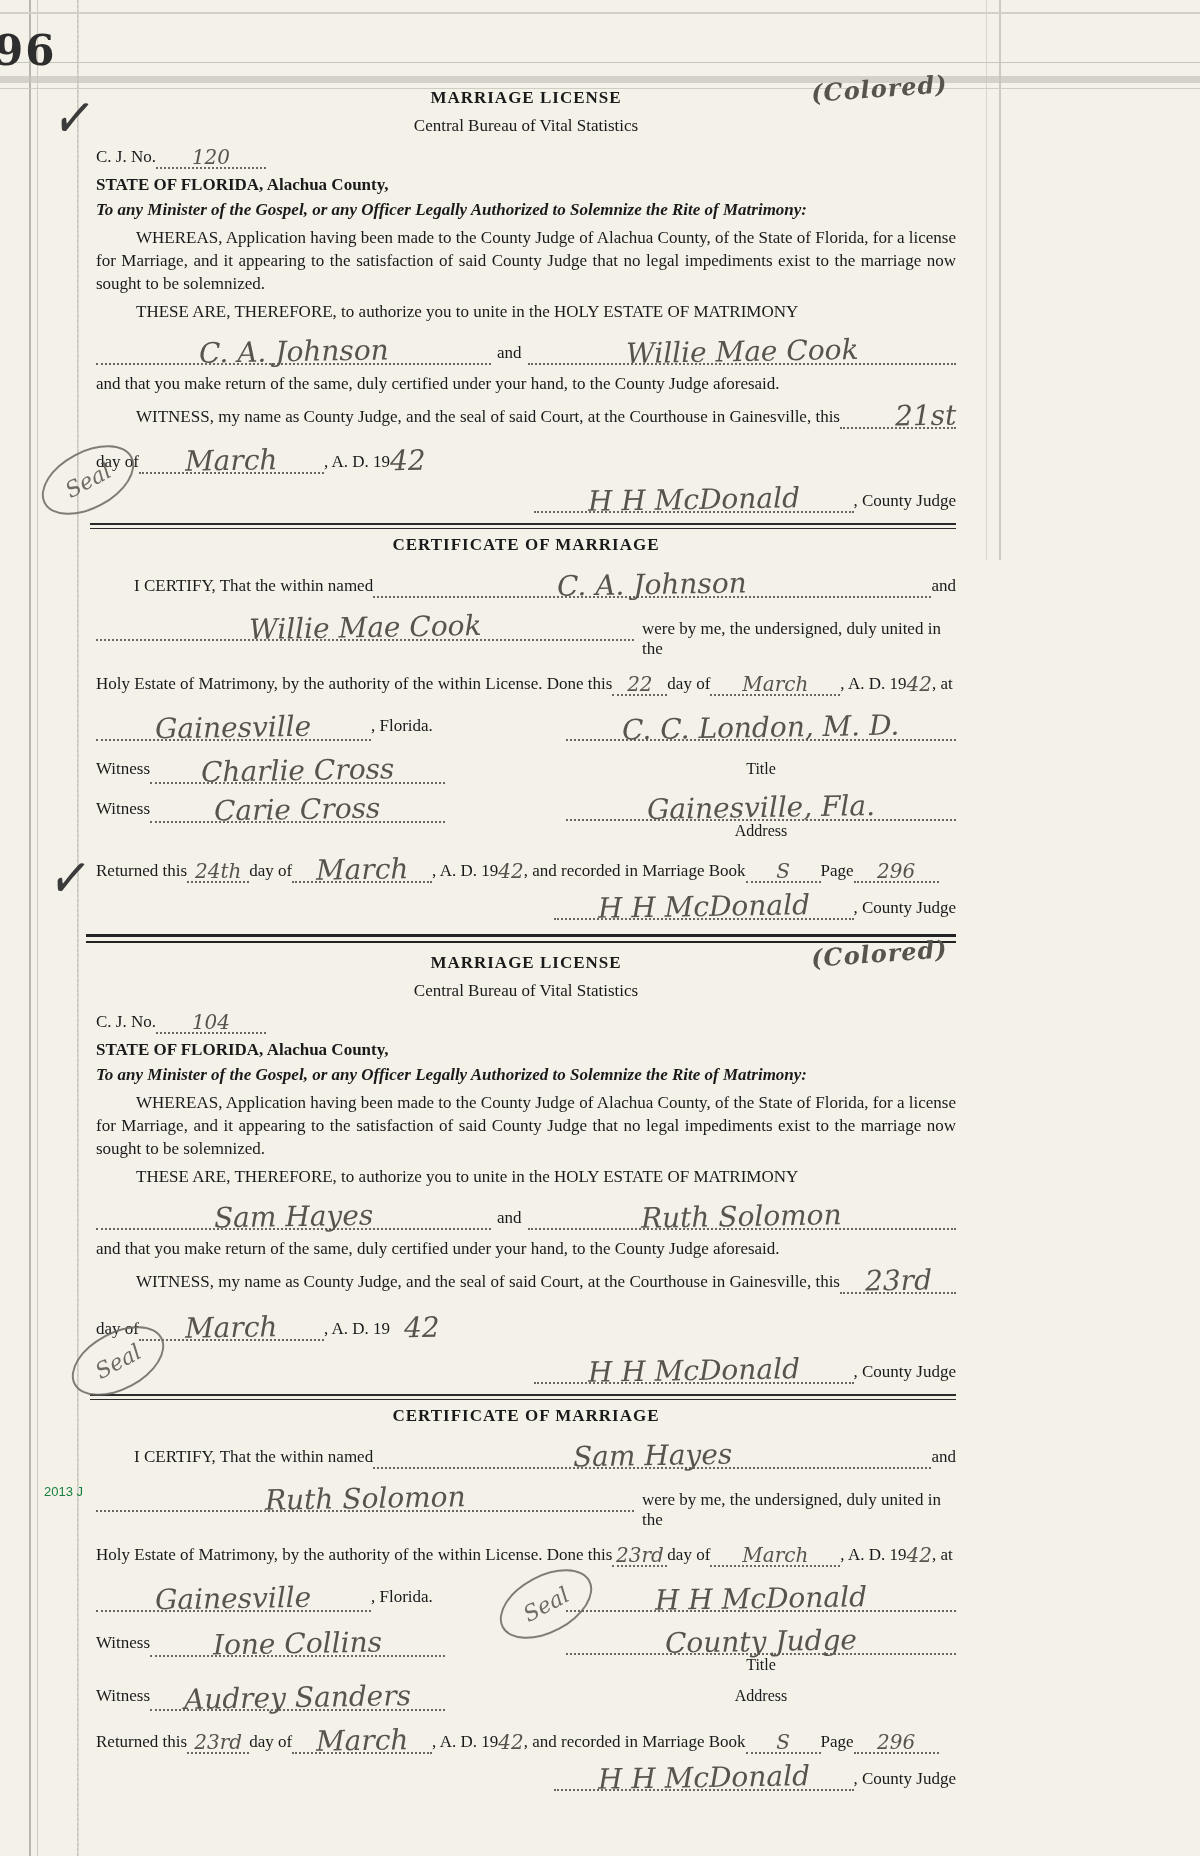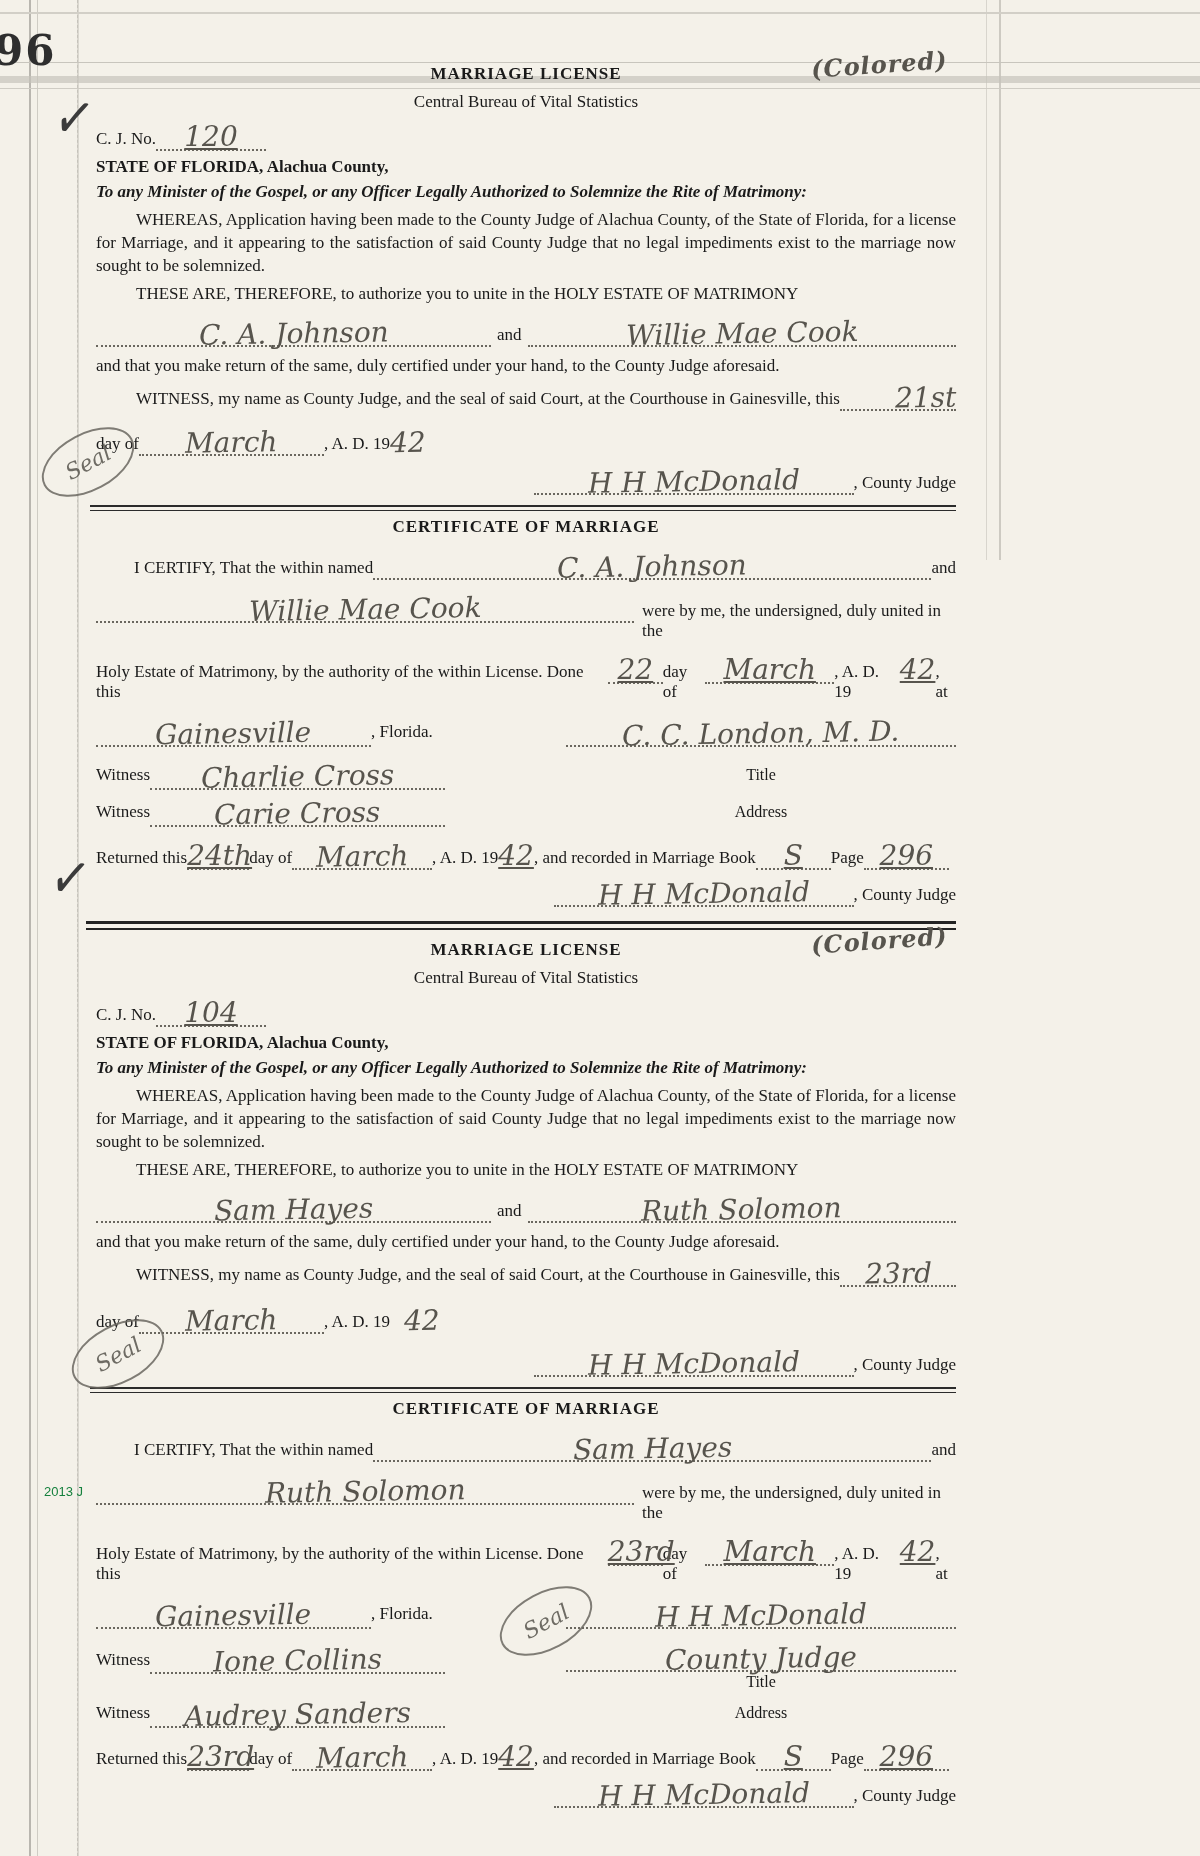--- a/index.html
+++ b/index.html
@@ -7,21 +7,21 @@
   .paper{position:absolute;inset:0;background:#f4f1e9;}
   .printed{font-family:"Liberation Serif",serif;color:#1a1a1a;}
   .hw{font-family:"DejaVu Serif",serif;font-style:italic;color:#57544d;}
   .content{position:relative;margin-left:96px;width:860px;}
   .row{display:flex;align-items:baseline;font-size:17px;}
   .center{justify-content:center;text-align:center;}
   .bold{font-weight:bold;}
   .sp1{letter-spacing:1px;}
   .line{display:inline-block;border-bottom:2px dotted #6a675f;text-align:center;}
   .sig{font-size:28px;line-height:0.9;position:relative;top:3px;transform:rotate(-1deg);display:inline-block;}
-  .sig-sm{font-size:28px;line-height:0.9;position:relative;top:2px;display:inline-block;text-decoration:underline;}
+  .sig-sm{font-size:20px;line-height:0.9;position:relative;top:2px;display:inline-block;}
   .judge-row{justify-content:flex-end;}
   .sep-double{border-top:2px solid #2b2b2b;border-bottom:1px solid #2b2b2b;height:3px;margin:10px 0 6px -6px;}
   .sep-form{border-top:3px solid #232323;border-bottom:2px solid #232323;height:4px;margin:14px 0 10px -10px;}
   .seal{position:absolute;width:96px;height:54px;border:2px solid #6b6861;border-radius:50%;transform:rotate(-28deg);display:flex;align-items:center;justify-content:center;opacity:0.85;}
   .seal .hw{font-size:22px;}
   .twocol{display:flex;align-items:baseline;font-size:17px;}
   .colL{display:flex;align-items:center;width:465px;}
   .colR{display:flex;flex-direction:column;width:390px;margin-left:5px;}
   .colR .under-label{text-align:center;font-size:16px;margin-top:1px;}
   .vline{position:absolute;top:0;bottom:0;}
@@ -44,21 +44,21 @@
   <div class="hline" style="top:12px;height:2px;background:#d2cfc7;"></div>
   <div class="hline" style="top:62px;height:1px;background:#c8c5bd;"></div>
   <div class="hline" style="top:76px;height:7px;background:#c6c3bb;opacity:0.7;"></div>
   <div class="hline" style="top:88px;height:1px;background:#cfccc4;"></div>
 
   <div class="pgnum printed">96</div>
   <div class="checkmark" style="left:56px;top:92px;">✓</div>
   <div class="checkmark" style="left:52px;top:852px;">✓</div>
   <div class="watermark">2013 J</div>
 
-  <div class="content" style="padding-top:64px;">
+  <div class="content" style="padding-top:64px;margin-top:24px;">
 
     <div>
       <div class="row center bold sp1 printed" style="position:relative;">
         <span>MARRIAGE LICENSE</span>
         <span class="hw colored-note">(Colored)</span>
       </div>
       <div class="row center printed" style="margin-top:8px;">
         <span>Central Bureau of Vital Statistics</span>
       </div>
       <div class="row printed" style="margin-top:10px;">
@@ -143,20 +143,21 @@
           <div class="colR printed">
             <span class="under-label">Title</span>
           </div>
         </div>
         <div class="twocol" style="margin-top:8px;">
           <div class="colL printed">
             <span>Witness</span>
             <span class="line" style="width:295px;"><span class="hw sig">Carie Cross</span></span>
           </div>
           <div class="colR printed">
+            <span class="line" style="width:100%;"><span class="hw sig">Gainesville, Fla.</span></span>
             <span class="under-label">Address</span>
           </div>
         </div>
         <div class="row printed" style="margin-top:14px;">
           <span>Returned this</span>
           <span class="line" style="width:62px;"><span class="hw sig-sm">24th</span></span>
           <span>day of</span>
           <span class="line" style="width:140px;"><span class="hw sig">March</span></span>
           <span>, A. D. 19</span>
             <span class="hw sig-sm">42</span>

